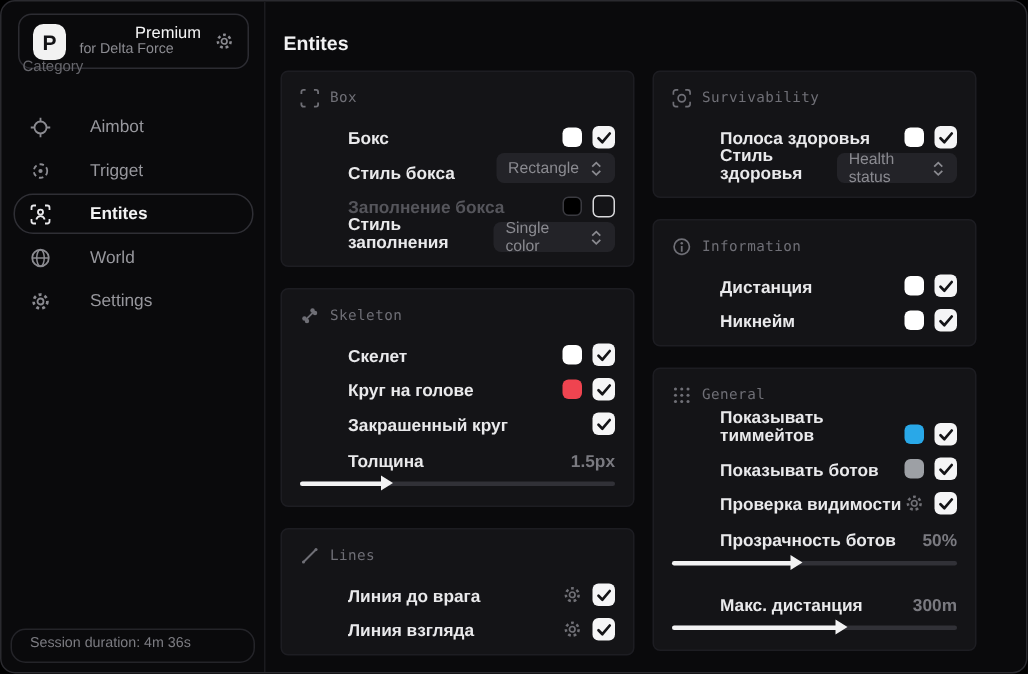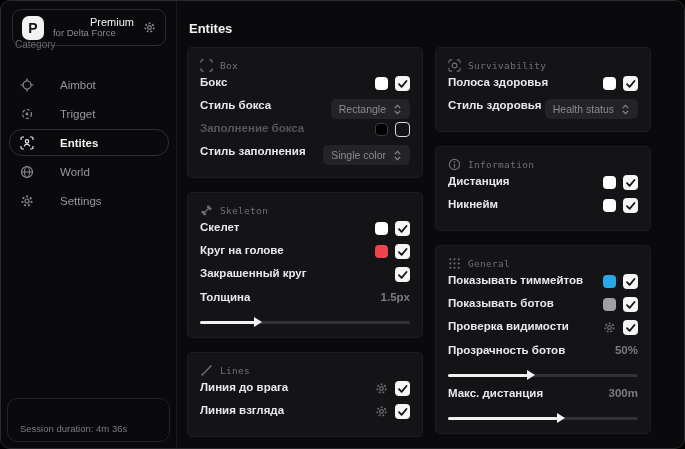--- a/index.html
+++ b/index.html
@@ -17,33 +17,33 @@
   .brand-title { color:#f5f5f6; font-size:11px; font-weight:normal;padding-left:37px; }
   .brand-sub { color:#8b8b91; font-size:9.5px; }
   .brand-gear { color:#8b8b91; display:flex; }
   .category-label { position:absolute; left:14px; top:38px; font-size:10px; color:#66666c; }
   .nav { position:absolute; left:8px; top:70px; width:160px; display:flex; flex-direction:column; gap:2px; }
   .nav-item { height:27px; display:flex; align-items:center; gap:26px; padding:0 10px; border-radius:13px;
               color:#97979d; font-size:11.5px; cursor:pointer; border:1px solid transparent; }
   .nav-item .nv-icon { display:flex; color:#8b8b91; }
   .nav-item.active { border-color:#2f2f35; color:#f2f2f3; font-weight:bold; }
   .nav-item.active .nv-icon { color:#e9e9ec; }
-  .session-card { position:absolute; left:6px; bottom:6px; width:163px; height:44px; border:1px solid #242429;
+  .session-card { position:absolute; left:6px; bottom:6px; width:163px; height:23px; border:1px solid #242429;
                   border-radius:10px; display:flex; align-items:flex-end; padding:0 12px 7px; }
   .session-text { color:#7c7c82; font-size:9.5px; }
 
   
   .main-title { position:absolute; left:188px; top:20px; font-size:13px; font-weight:bold; color:#f2f2f3; }
   .col { position:absolute; display:flex; flex-direction:column; gap:14px; }
   .col-left  { left:186px; top:46px; width:236px; }
   .col-right { left:434px; top:46px; width:216px; }
   .panel { background:#141417; border:1px solid #1d1d22; border-radius:5px; padding:8px 12px 9px; }
   .panel-header { display:flex; align-items:center; gap:7px; color:#6f6f76; height:18px; margin-bottom:2px; }
   .panel-header .ph-label { font-family:"DejaVu Sans Mono", monospace; font-size:9.5px; letter-spacing:.3px; }
-  .row { height:23px; display:flex; align-items:flex-start; justify-content:space-between; }
+  .row { height:23px; display:flex; align-items:flex-end; justify-content:space-between;margin-left:32px; }
   .row-label { color:#e9e9eb; font-size:11.5px; font-weight:600; }
   .row-label.muted { color:#55555b; }
   .row-right { display:flex; align-items:center; gap:7px; }
   .row-value { color:#7a7a80; font-size:11.5px; font-weight:600; }
 
   .swatch { width:13px; height:13px; border-radius:4px; }
   .swatch.dark { border:1px solid #3a3a40; }
   .checkbox { width:15px; height:15px; border-radius:4px; display:flex; align-items:center; justify-content:center; cursor:pointer; }
   .checkbox.checked { background:#f5f5f6; }
   .checkbox.unchecked { background:transparent; border:1.6px solid #d9d9dc; }

